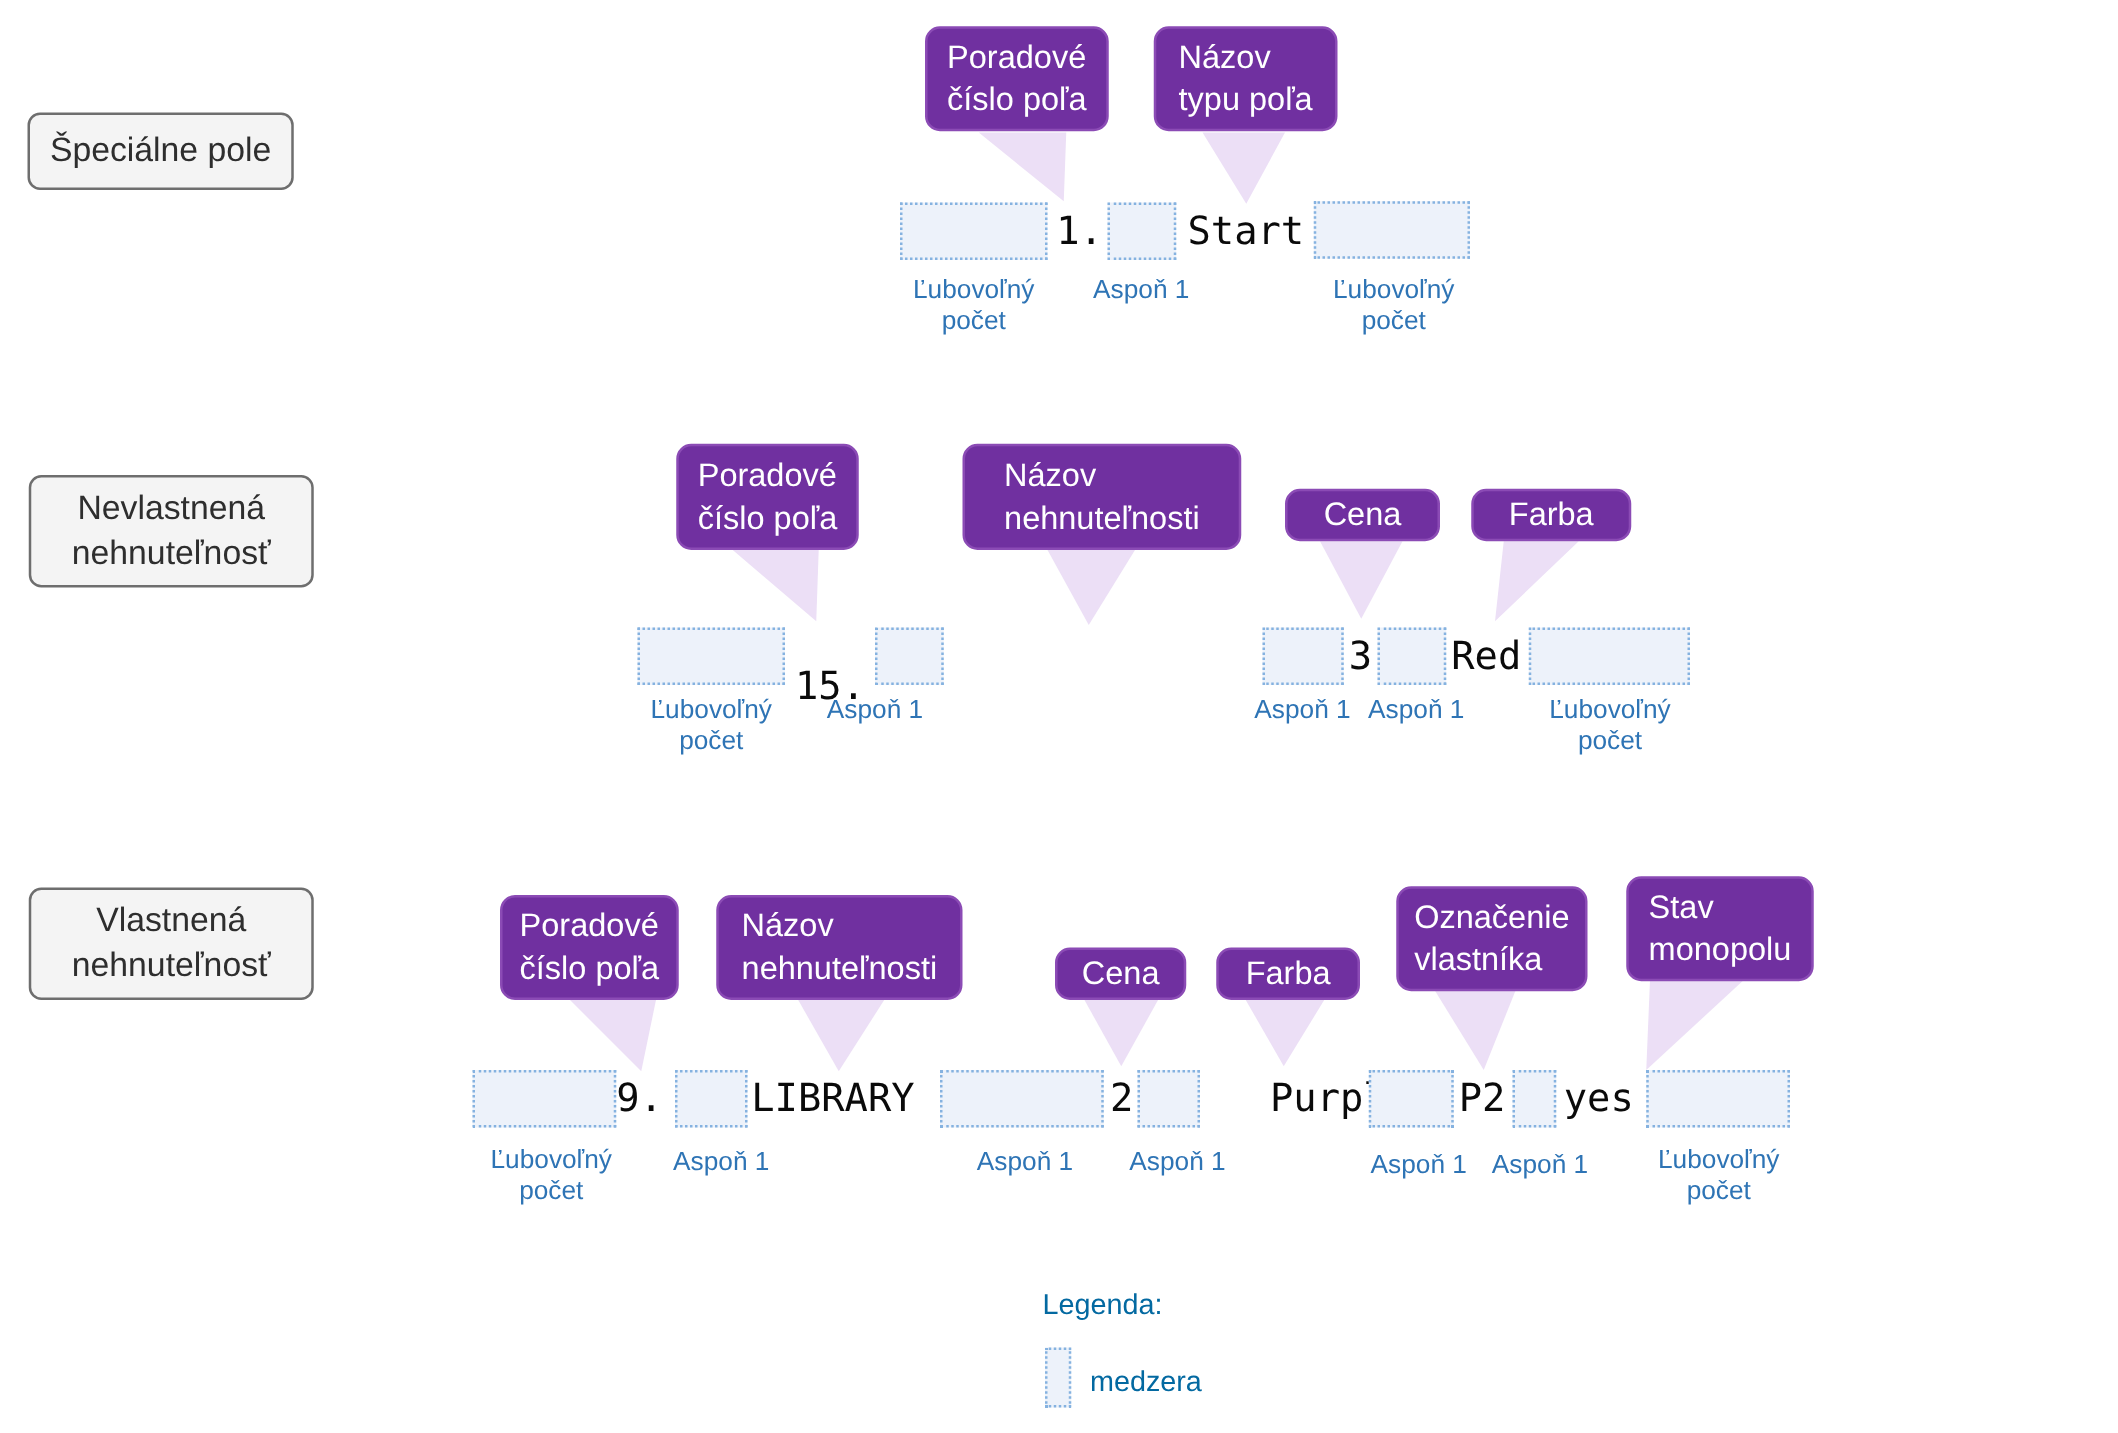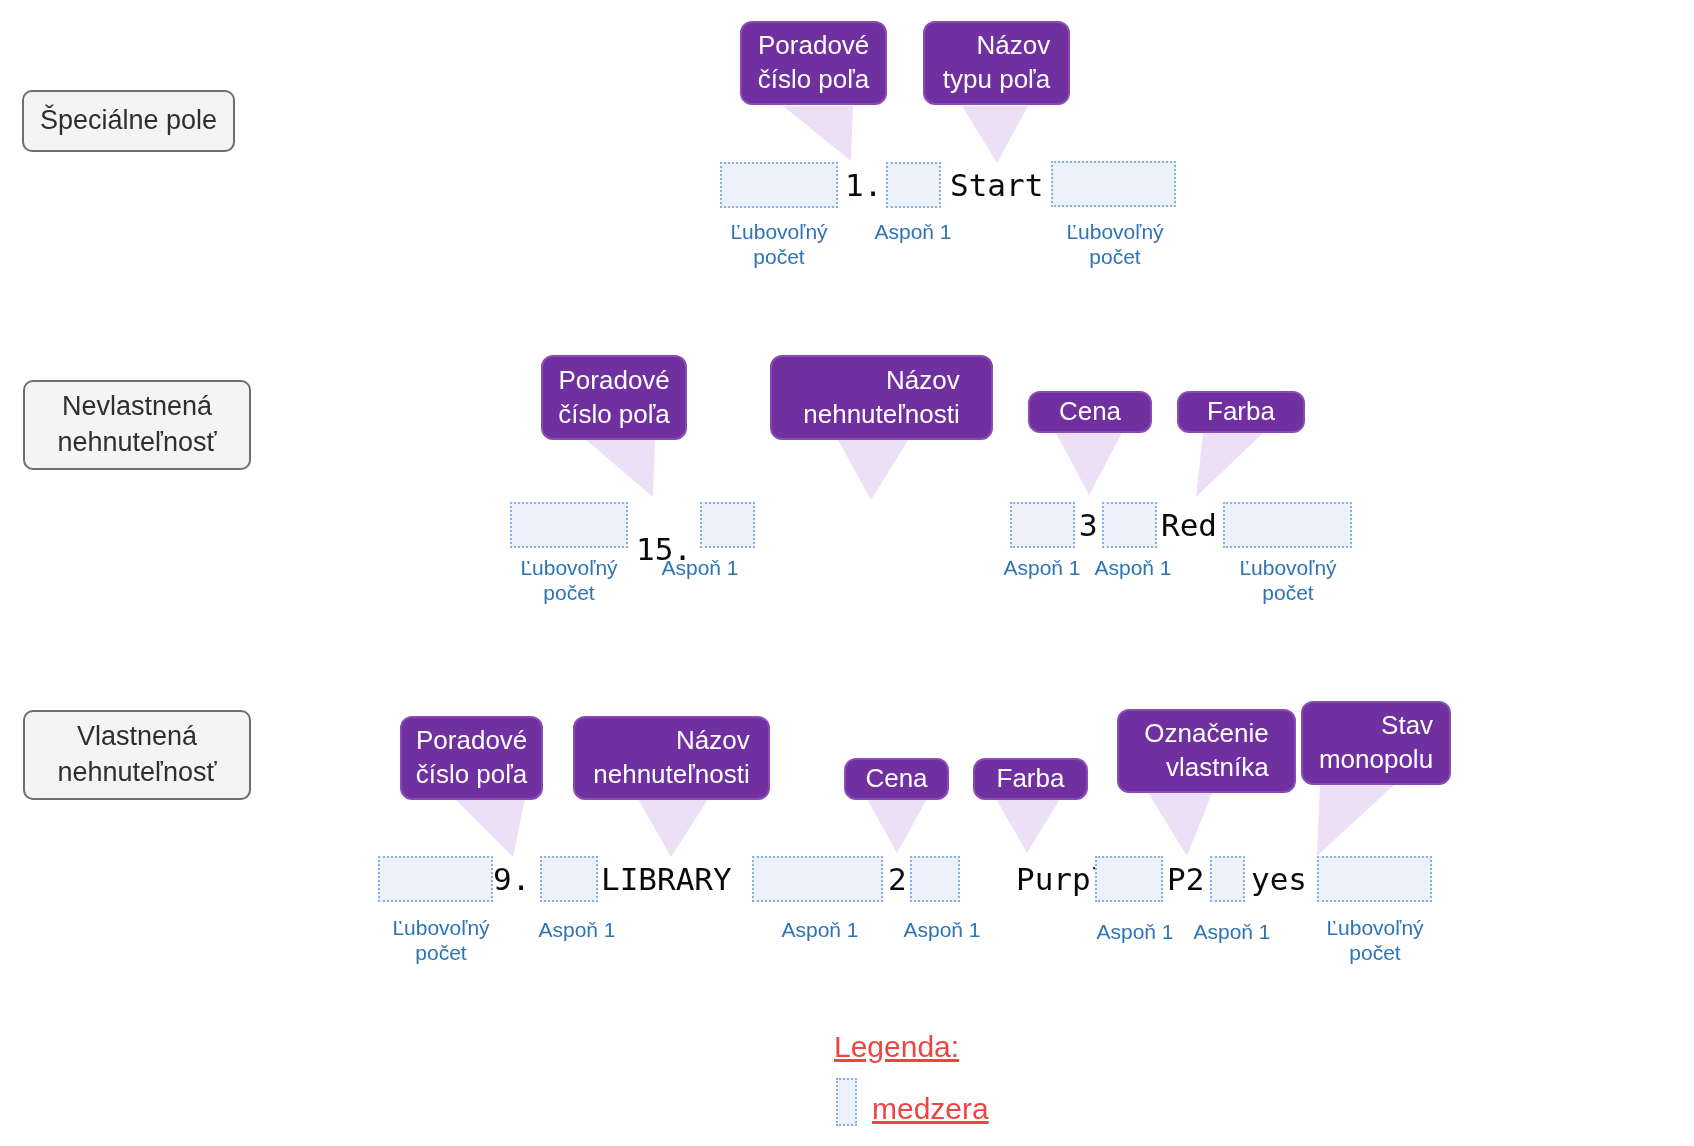--- a/index.html
+++ b/index.html
@@ -4,27 +4,27 @@
 <style>
   html,body{margin:0;padding:0;background:#ffffff;}
   #page{position:relative;width:1694px;height:1146px;background:#ffffff;overflow:hidden;
         font-family:"Liberation Sans",sans-serif;}
   .funnel-layer{position:absolute;left:0;top:0;}
   .rowlabel{position:absolute;background:#f4f4f4;border:2px solid #6e6e6e;border-radius:10px;
             color:#2e2e2e;font-size:27px;line-height:1.32;display:flex;align-items:center;
             justify-content:center;text-align:center;white-space:pre-line;box-sizing:border-box;}
   .pbox{position:absolute;background:#7030a0;border:2px solid #8b4bb5;border-radius:12px;
         color:#ffffff;font-size:26px;line-height:1.3;display:flex;align-items:center;
-        justify-content:center;text-align:right;white-space:pre-line;box-sizing:border-box;}
+        justify-content:center;text-align:left;white-space:pre-line;box-sizing:border-box;}
   .sbox{position:absolute;background:#edf2fa;border:2px dotted #85b2e0;box-sizing:border-box;}
   .mono{position:absolute;font-family:"DejaVu Sans Mono","Liberation Mono",monospace;
         font-size:31px;color:#0a0a0a;line-height:46px;white-space:pre;}
   .ann{position:absolute;color:#2e74b5;font-size:21px;line-height:1.18;text-align:center;
        white-space:pre-line;transform:translateX(-50%);}
-  .black-text{position:absolute;color:#ef4444;font-size:30px;text-decoration:underline;}
+  .black-text{position:absolute;color:#0369a1;font-size:23px;}
 </style>
 </head>
 <body>
 
 <div id="page">
 
   <svg class="funnel-layer" width="1694" height="1146">
     <g fill="#ecdff6">
       <polygon points="783,106 853,106 851,161"></polygon>
       <polygon points="962,106 1028,106 997,163"></polygon>
@@ -58,21 +58,21 @@
 nehnuteľnosti</div>
   <div class="pbox" style="left:1028px;top:391px;width:124px;height:42px;">Cena</div>
   <div class="pbox" style="left:1177px;top:391px;width:128px;height:42px;">Farba</div>
 
   <div class="pbox" style="left:400px;top:716px;width:143px;height:84px;">Poradové
 číslo poľa</div>
   <div class="pbox" style="left:573px;top:716px;width:197px;height:84px;">Názov
 nehnuteľnosti</div>
   <div class="pbox" style="left:844px;top:758px;width:105px;height:42px;">Cena</div>
   <div class="pbox" style="left:973px;top:758px;width:115px;height:42px;">Farba</div>
-  <div class="pbox" style="left:1117px;top:709px;width:179px;height:84px;">Označenie
+  <div class="pbox" style="left:1117px;top:709px;width:153px;height:84px;">Označenie
 vlastníka</div>
   <div class="pbox" style="left:1301px;top:701px;width:150px;height:84px;">Stav
 monopolu</div>
 
   <div class="sbox" style="left:720px;top:162px;width:118px;height:46px;"></div>
   <div class="mono" style="left:845px;top:162px;">1.</div>
   <div class="sbox" style="left:886px;top:162px;width:55px;height:46px;"></div>
   <div class="mono" style="left:950px;top:162px;">Start</div>
   <div class="sbox" style="left:1051px;top:161px;width:125px;height:46px;"></div>
 

